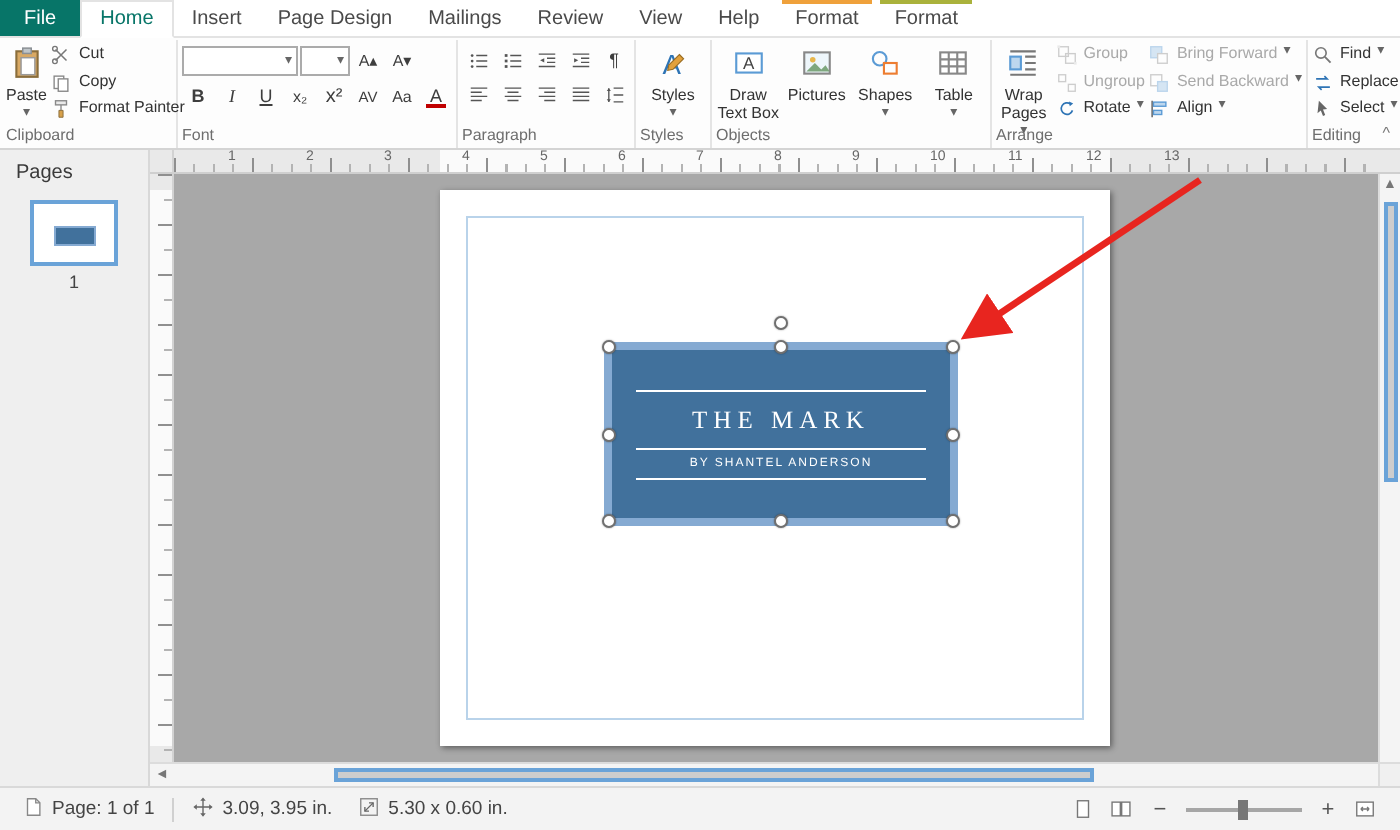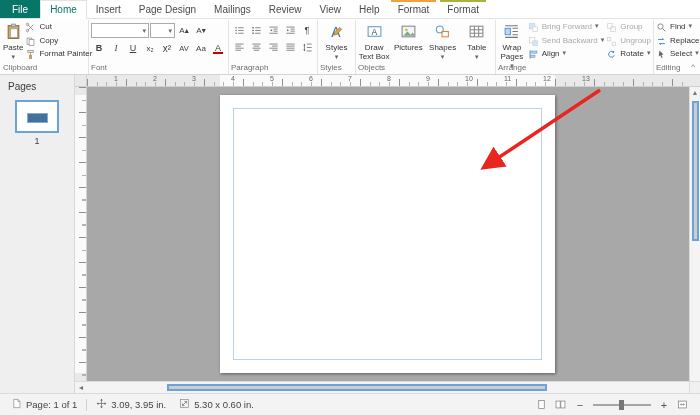--- a/index.html
+++ b/index.html
@@ -321,67 +321,67 @@
           <span><svg viewBox="0 0 16 16">
                 <rect x="2" y="5" width="5" height="6" fill="#bdd7ee" stroke="#5b9bd5"></rect>
                 <path d="M2 2.5h12M9 5h5M9 8h5M9 11h5M2 13.5h12" stroke="#777"></path>
               </svg></span>
           <span>Wrap Pages</span>
           <span class="dd">▾</span>
         </div>
         <div class="colstack">
           <div class="smallbtn disabled">
             <span><svg viewBox="0 0 16 16">
-                  <rect x="2" y="2" width="8" height="8" fill="#9cc3e5" stroke="#5b9bd5"></rect>
-                  <rect x="7" y="7" width="7" height="7" fill="#fff" stroke="#888"></rect>
-                </svg></span>
-            <span>Bring Forward</span>
-            <span class="dd">▾</span>
-          </div>
-          <div class="smallbtn disabled">
-            <span><svg viewBox="0 0 16 16">
-                  <rect x="2" y="2" width="8" height="8" fill="#fff" stroke="#888"></rect>
-                  <rect x="7" y="7" width="7" height="7" fill="#9cc3e5" stroke="#5b9bd5"></rect>
-                </svg></span>
-            <span>Send Backward</span>
-            <span class="dd">▾</span>
-          </div>
-          <div class="smallbtn">
-            <span><svg viewBox="0 0 16 16">
-                  <path d="M3 2v12" stroke="#555"></path>
-                  <rect x="4" y="3" width="9" height="3" fill="#bdd7ee" stroke="#5b9bd5"></rect>
-                  <rect x="4" y="9" width="6" height="3" fill="#bdd7ee" stroke="#5b9bd5"></rect>
-                </svg></span>
-            <span>Align</span>
-            <span class="dd">▾</span>
-          </div>
-        </div>
-        <div class="colstack">
-          <div class="smallbtn disabled">
-            <span><svg viewBox="0 0 16 16">
                   <rect x="2" y="2" width="7" height="7" fill="none" stroke="#888"></rect>
                   <rect x="7" y="7" width="7" height="7" fill="none" stroke="#888"></rect>
                   <rect x="1" y="1" width="2" height="2" fill="#ccc"></rect>
                   <rect x="13" y="13" width="2" height="2" fill="#ccc"></rect>
                 </svg></span>
             <span>Group</span>
           </div>
           <div class="smallbtn disabled">
             <span><svg viewBox="0 0 16 16">
                   <rect x="2" y="2" width="5" height="5" fill="none" stroke="#888"></rect>
                   <rect x="9" y="9" width="5" height="5" fill="none" stroke="#888"></rect>
                 </svg></span>
             <span>Ungroup</span>
           </div>
           <div class="smallbtn">
             <span><svg viewBox="0 0 16 16">
                   <path d="M12 9a4.2 4.2 0 1 1-1.4-4.6" fill="none" stroke="#2e74b5" stroke-width="1.2"></path>
                   <path d="M9.5 2.5l3 1.5-2.5 2z" fill="#2e74b5"></path>
                 </svg></span>
             <span>Rotate</span>
+            <span class="dd">▾</span>
+          </div>
+        </div>
+        <div class="colstack">
+          <div class="smallbtn disabled">
+            <span><svg viewBox="0 0 16 16">
+                  <rect x="2" y="2" width="8" height="8" fill="#9cc3e5" stroke="#5b9bd5"></rect>
+                  <rect x="7" y="7" width="7" height="7" fill="#fff" stroke="#888"></rect>
+                </svg></span>
+            <span>Bring Forward</span>
+            <span class="dd">▾</span>
+          </div>
+          <div class="smallbtn disabled">
+            <span><svg viewBox="0 0 16 16">
+                  <rect x="2" y="2" width="8" height="8" fill="#fff" stroke="#888"></rect>
+                  <rect x="7" y="7" width="7" height="7" fill="#9cc3e5" stroke="#5b9bd5"></rect>
+                </svg></span>
+            <span>Send Backward</span>
+            <span class="dd">▾</span>
+          </div>
+          <div class="smallbtn">
+            <span><svg viewBox="0 0 16 16">
+                  <path d="M3 2v12" stroke="#555"></path>
+                  <rect x="4" y="3" width="9" height="3" fill="#bdd7ee" stroke="#5b9bd5"></rect>
+                  <rect x="4" y="9" width="6" height="3" fill="#bdd7ee" stroke="#5b9bd5"></rect>
+                </svg></span>
+            <span>Align</span>
             <span class="dd">▾</span>
           </div>
         </div>
       </div>
       <div class="group-label">Arrange</div>
     </div>
 
     <div class="group" style="width:58px;border-right:none">
       <div class="group-body">
         <div class="colstack">
@@ -449,20 +449,36 @@
       </div>
 
       <div class="main-row">
         <div class="v-ruler">
           <div class="band"></div>
         </div>
 
         <div class="canvas">
           <div class="page">
             <div class="margins"></div>
+            <div class="textbox">
+              <div class="rule"></div>
+              <div class="tb-title">THE MARK</div>
+              <div class="rule"></div>
+              <div class="tb-byline">BY SHANTEL ANDERSON</div>
+              <div class="rule"></div>
+              <span class="handle h-tl"></span>
+              <span class="handle h-tc"></span>
+              <span class="handle h-tr"></span>
+              <span class="handle h-ml"></span>
+              <span class="handle h-mr"></span>
+              <span class="handle h-bl"></span>
+              <span class="handle h-bc"></span>
+              <span class="handle h-br"></span>
+              <span class="handle h-rot"></span>
+            </div>
           </div>
           <svg class="arrow-svg" viewBox="0 0 602 294" preserveAspectRatio="none">
             <defs>
               <marker id="ah" markerWidth="7" markerHeight="7" refX="5" refY="3.5" orient="auto">
                 <path d="M0 0L7 3.5L0 7z" fill="#e8251f"></path>
               </marker>
             </defs>
             <line x1="513" y1="3" x2="399" y2="79" stroke="#e8251f" stroke-width="3.4" marker-end="url(#ah)"></line>
           </svg>
         </div>

